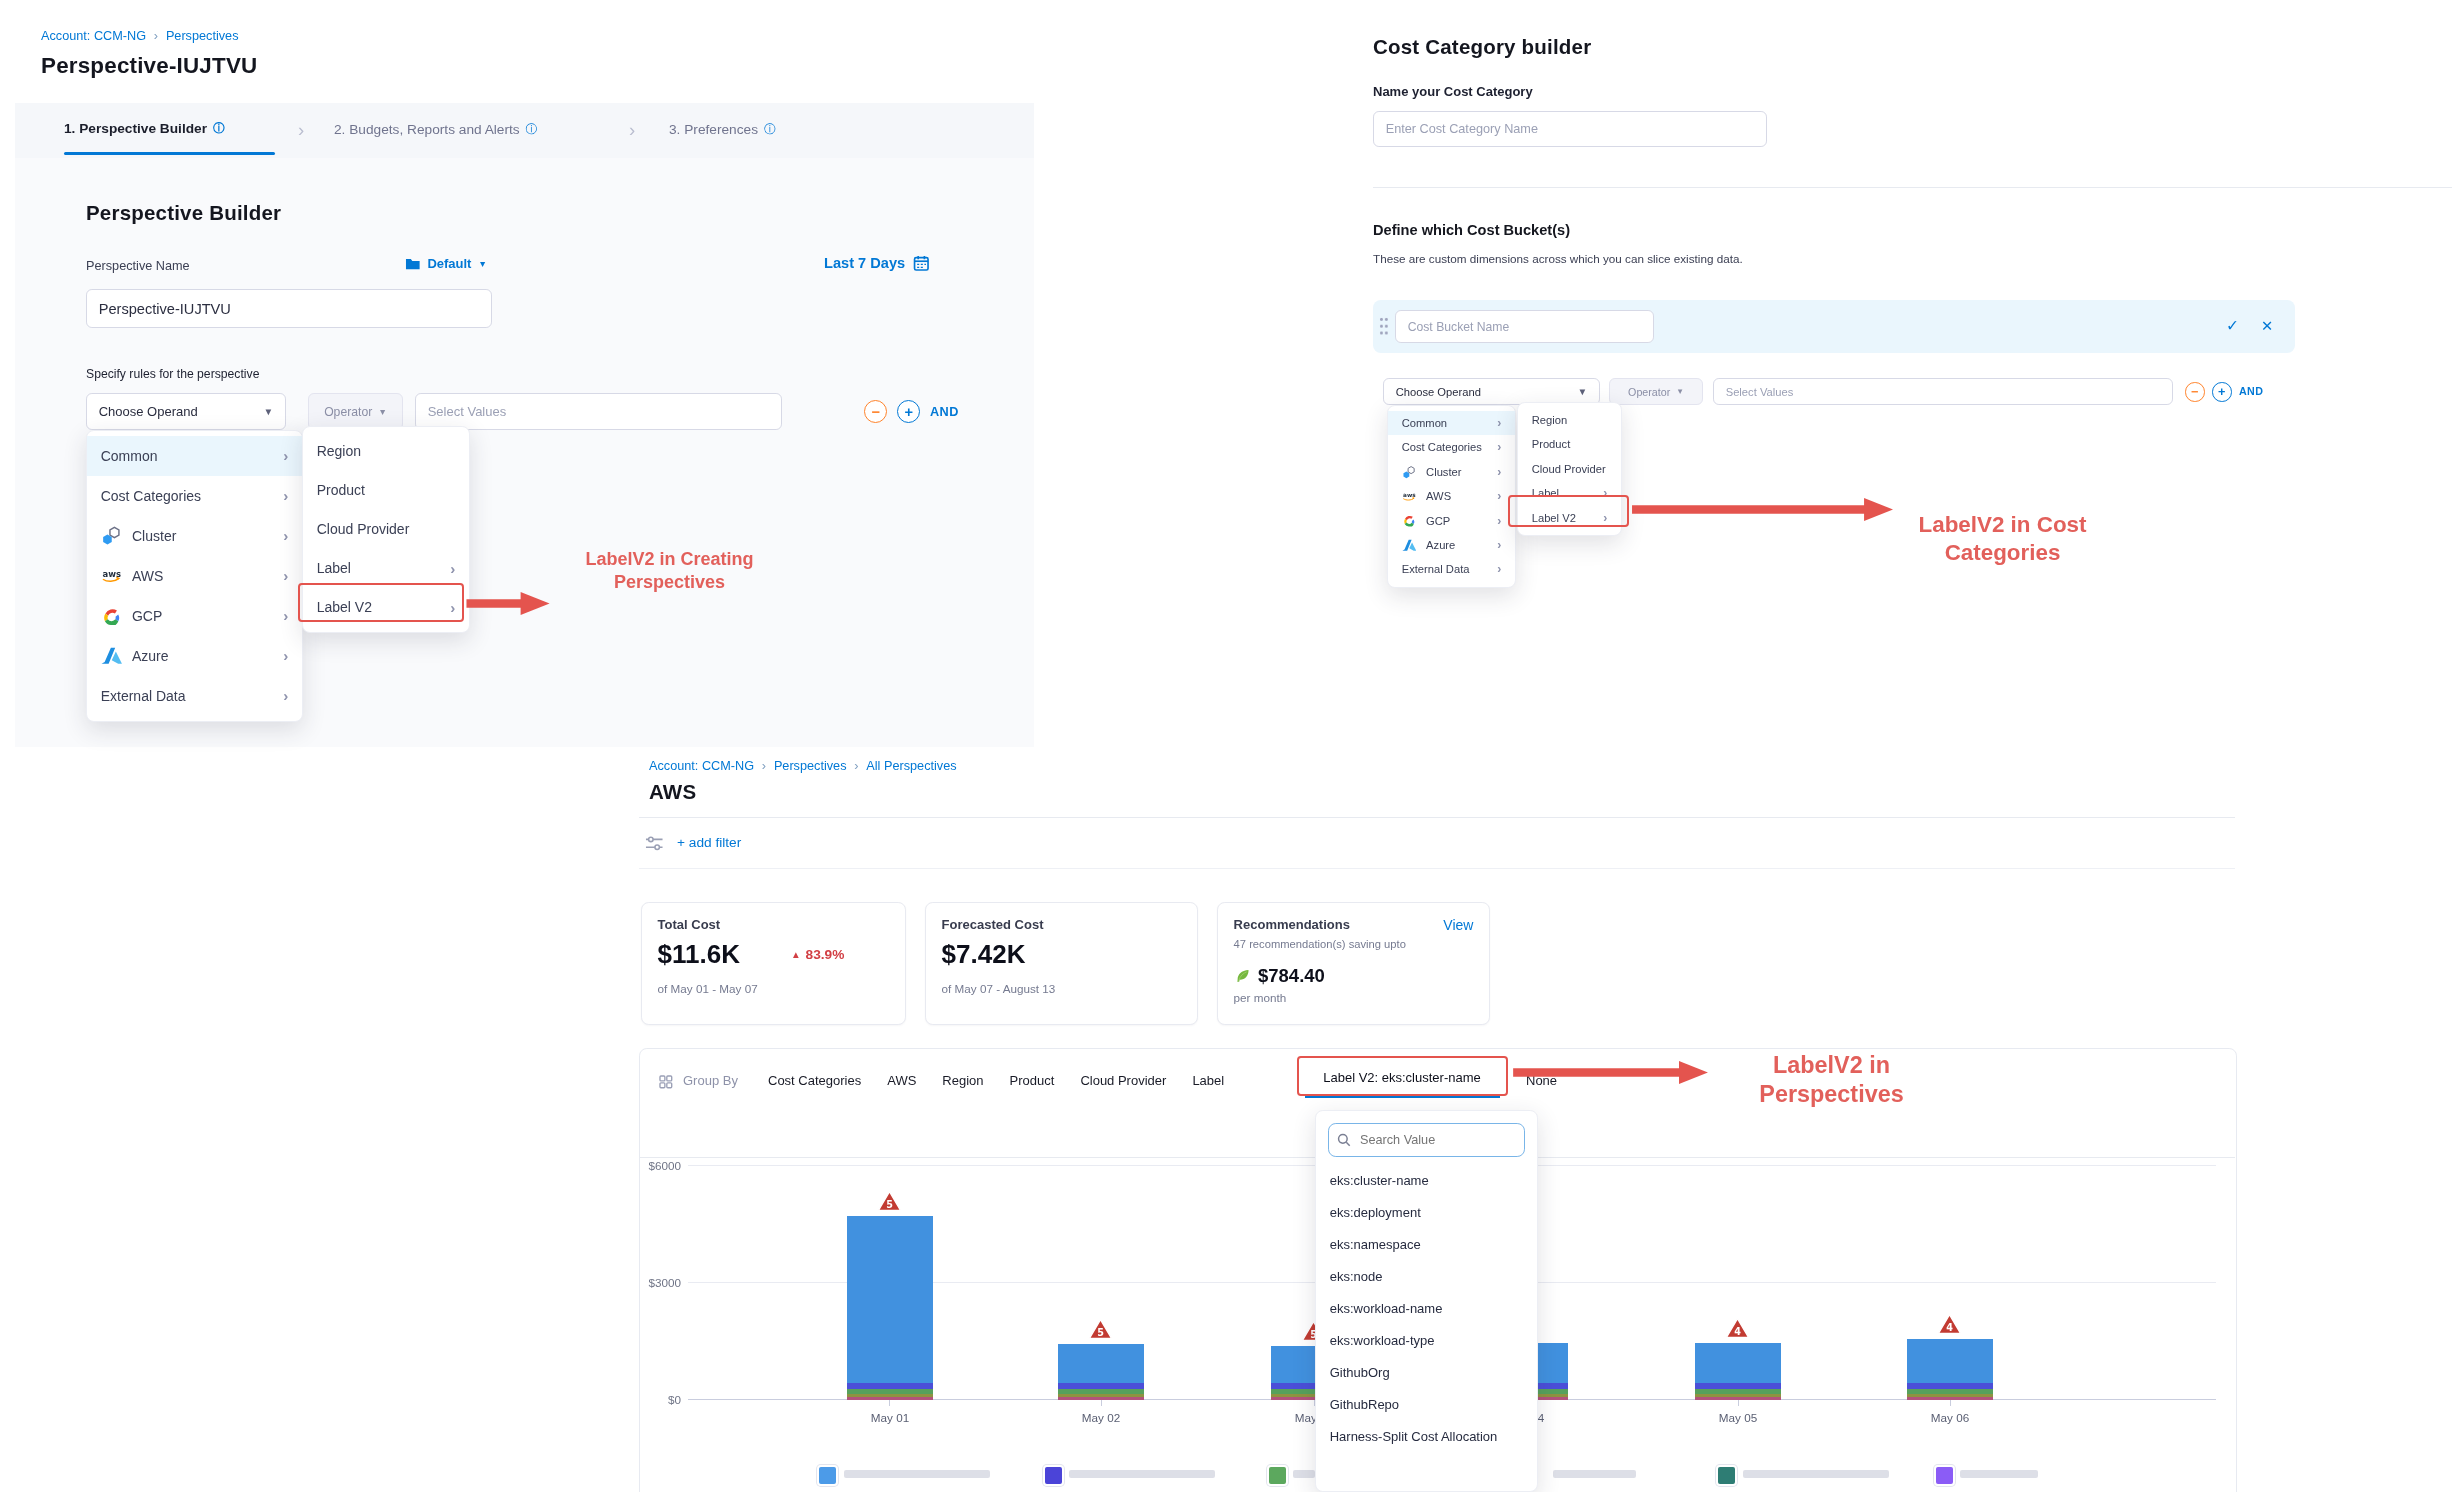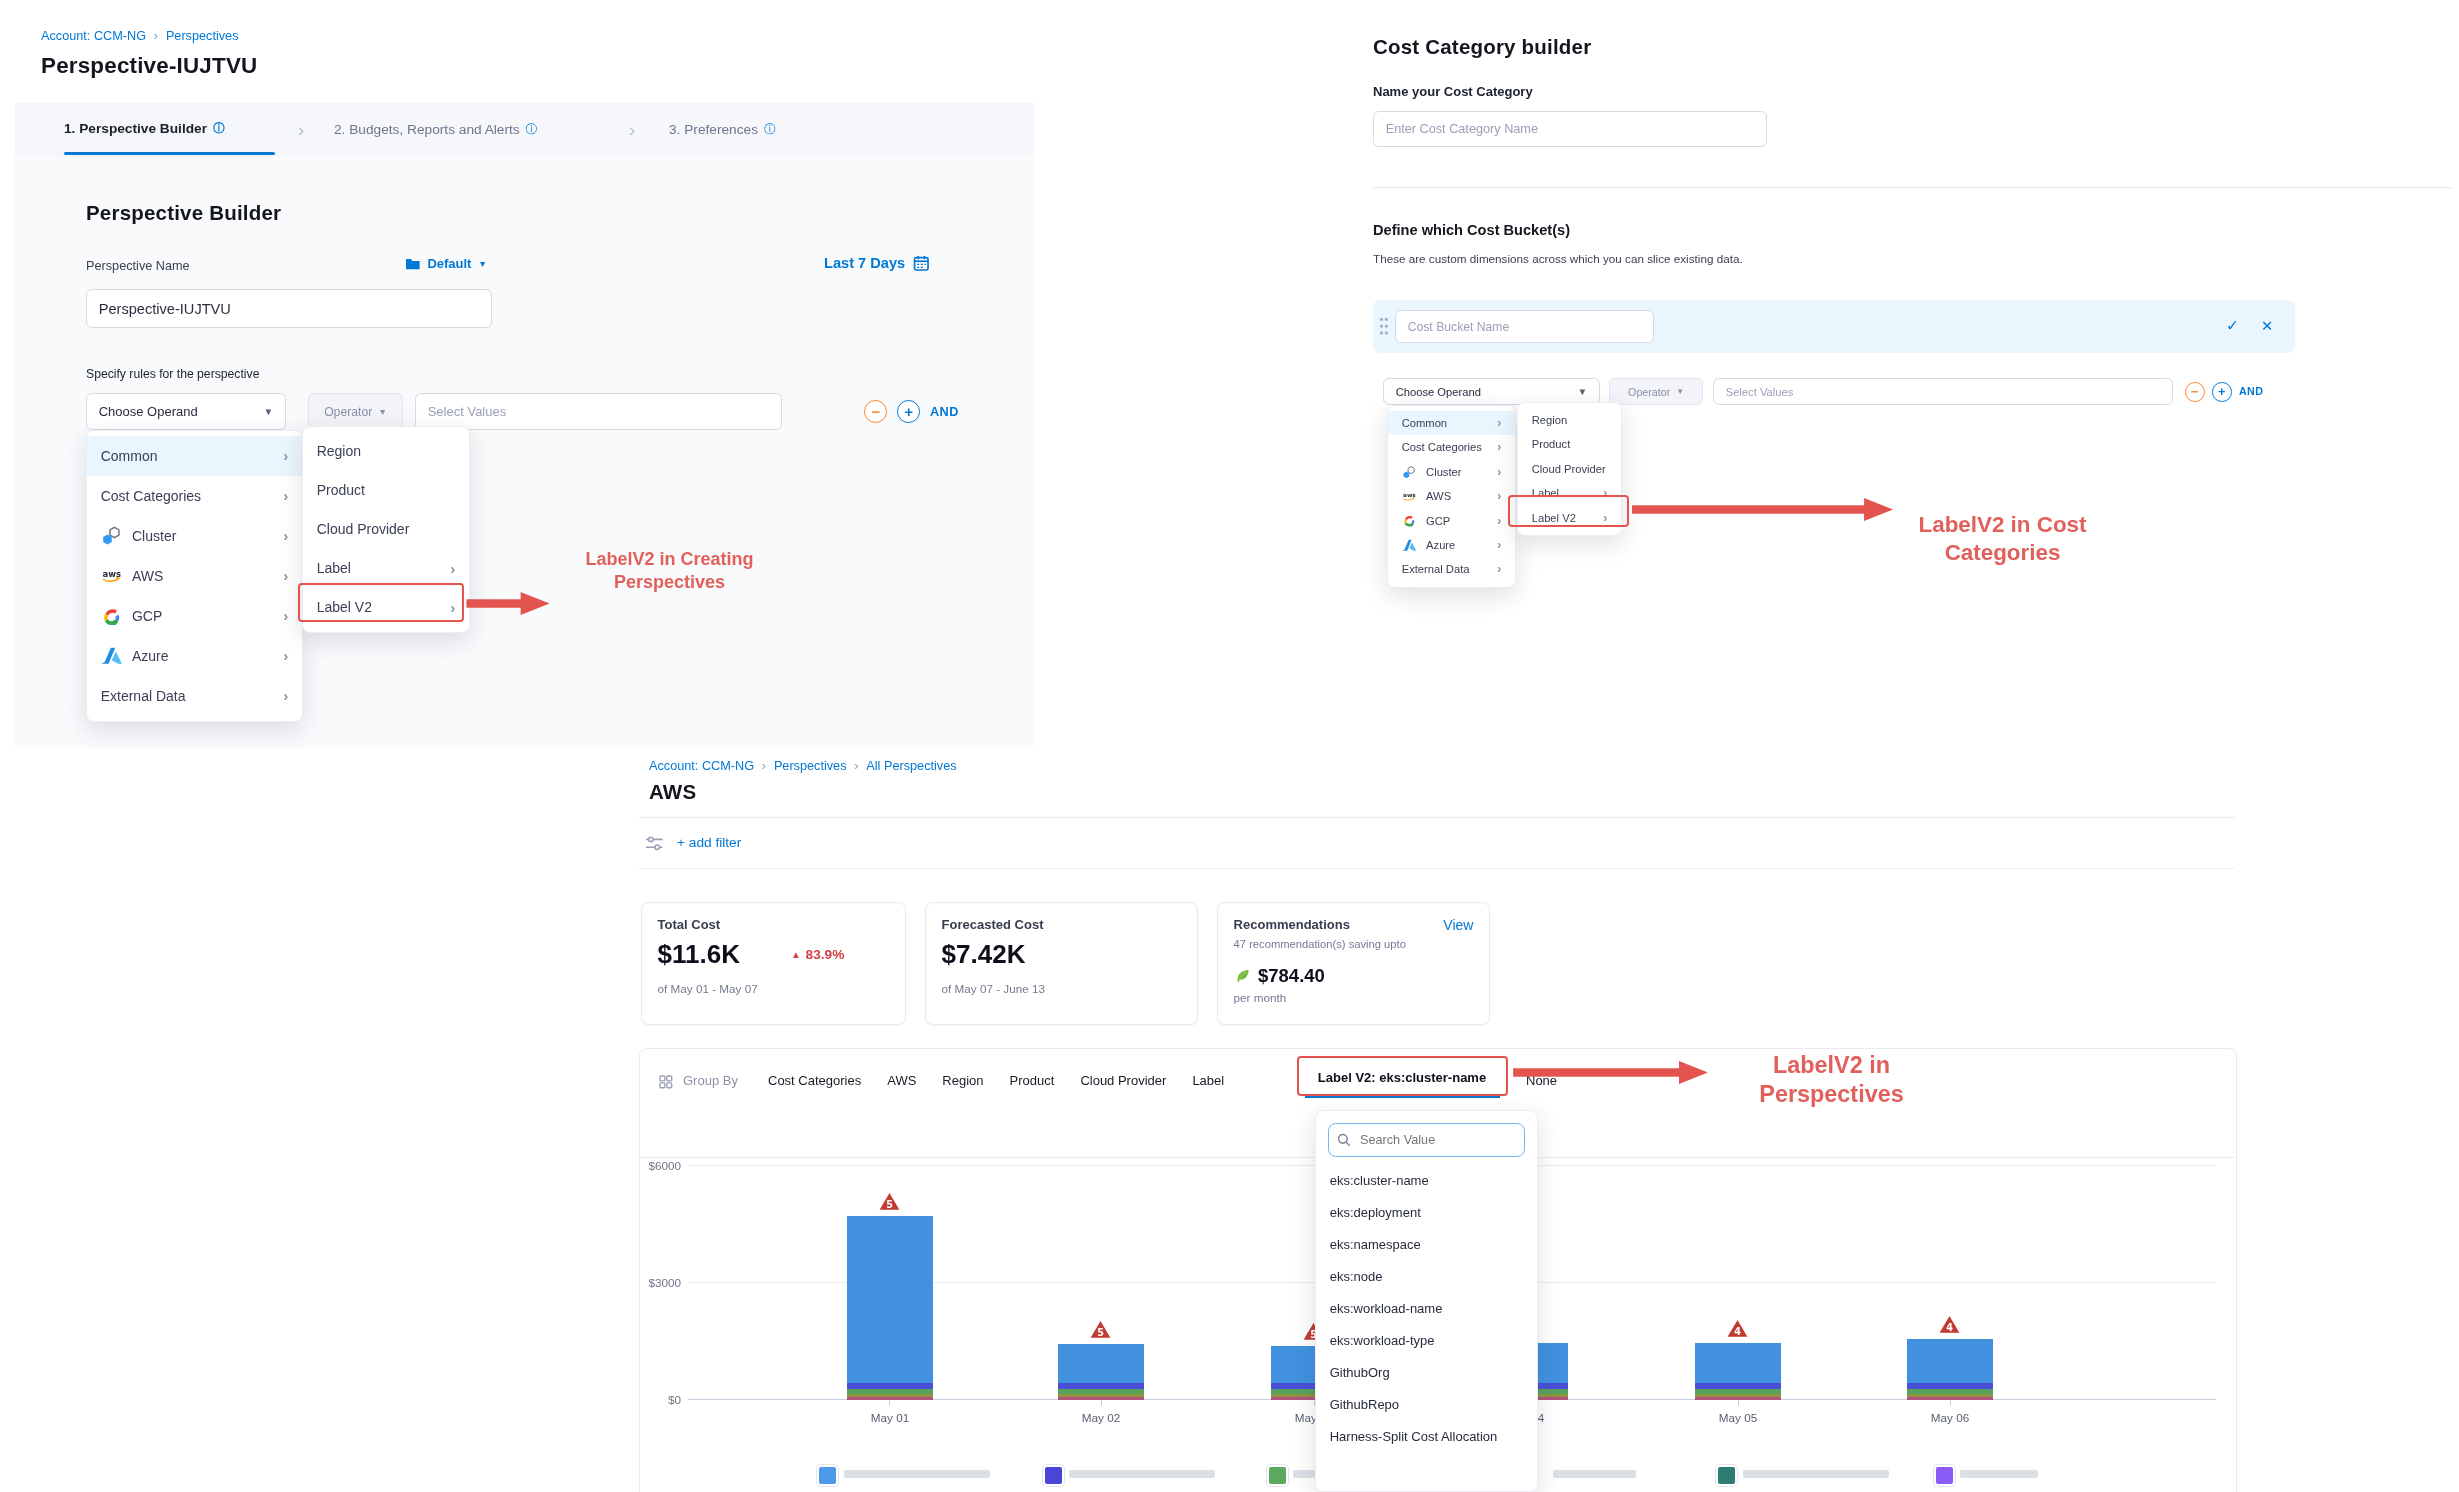--- a/index.html
+++ b/index.html
@@ -351,21 +351,21 @@
       <span style="margin-left:51px;display:flex;align-items:center;gap:4.9px;color:#d23f44;font-size:13.7px;font-weight:bold">
         <span style="font-size:9.8px">▲</span>
         <span>83.9%</span>
       </span>
     </div>
     <div class="card-sub" style="margin-top:11.7px">of May 01 - May 07</div>
   </div>
   <div class="abs card" style="left:925px;top:902px;width:273px;height:123px">
     <div class="card-label">Forecasted Cost</div>
     <div class="bigval" style="margin-top:7.8px">$7.42K</div>
-    <div class="card-sub" style="margin-top:11.7px">of May 07 - June 13</div>
+    <div class="card-sub" style="margin-top:11.7px">of May 07 - August 13</div>
   </div>
   <div class="abs card" style="left:1217px;top:902px;width:273px;height:123px">
     <div style="display:flex;align-items:center">
       <span class="card-label">Recommendations</span>
       <span class="blue" style="margin-left:auto;font-size:14px;font-weight:normal">View</span>
     </div>
     <div class="card-sub" style="margin-top:4.9px;font-size:11.2px">47 recommendation(s) saving upto</div>
     <div style="display:flex;align-items:center;gap:6.8px;margin-top:15px">
       <span>
           <svg width="17.6" height="17.6" viewBox="0 0 20 20">
@@ -390,21 +390,21 @@
   </div>
   <div class="abs" style="left:683px;top:1073px;font-size:13px;color:#8e92a9">Group By</div>
   <div class="abs" id="groupByItems" style="left:768px;top:1073px;display:flex;gap:26px">
       <div class="gb-item">Cost Categories</div>
       <div class="gb-item">AWS</div>
       <div class="gb-item">Region</div>
       <div class="gb-item">Product</div>
       <div class="gb-item">Cloud Provider</div>
       <div class="gb-item">Label</div>
     </div>
-  <div class="abs" style="left:1301px;top:1062px;width:202px;height:31px;display:flex;align-items:center;justify-content:center;font-size:13px;font-weight:bold;color:#0d0f1a;background:#fff">Label V2: eks:cluster-name</div>
+  <div class="abs" style="left:1301px;top:1062px;width:202px;height:31px;display:flex;align-items:center;justify-content:center;font-size:13px;font-weight:normal;color:#0d0f1a;background:#fff">Label V2: eks:cluster-name</div>
   <div class="abs" style="left:1305px;top:1095px;width:195px;height:2.9px;background:#0278d5"></div>
   <div class="abs gb-item" style="left:1526px;top:1073px">None</div>
   <div class="abs divider" style="left:640px;top:1157px;width:1595px"></div>
 
   <div class="abs" id="chartLayer" style="left:0;top:0;width:2460px;height:1492px;z-index:5;pointer-events:none">
       <div style="position: absolute; left: 688px; top: 1399px; width: 1528px; height: 1px; background: rgb(201, 205, 222);"></div>
       <div class="ylab" style="position: absolute; left: 595px; top: 1393px; width: 86px;">$0</div>
       <div style="position: absolute; left: 688px; top: 1282px; width: 1528px; height: 1px; background: rgb(233, 235, 242);"></div>
       <div class="ylab" style="position: absolute; left: 595px; top: 1276px; width: 86px;">$3000</div>
       <div style="position: absolute; left: 688px; top: 1165px; width: 1528px; height: 1px; background: rgb(233, 235, 242);"></div>

